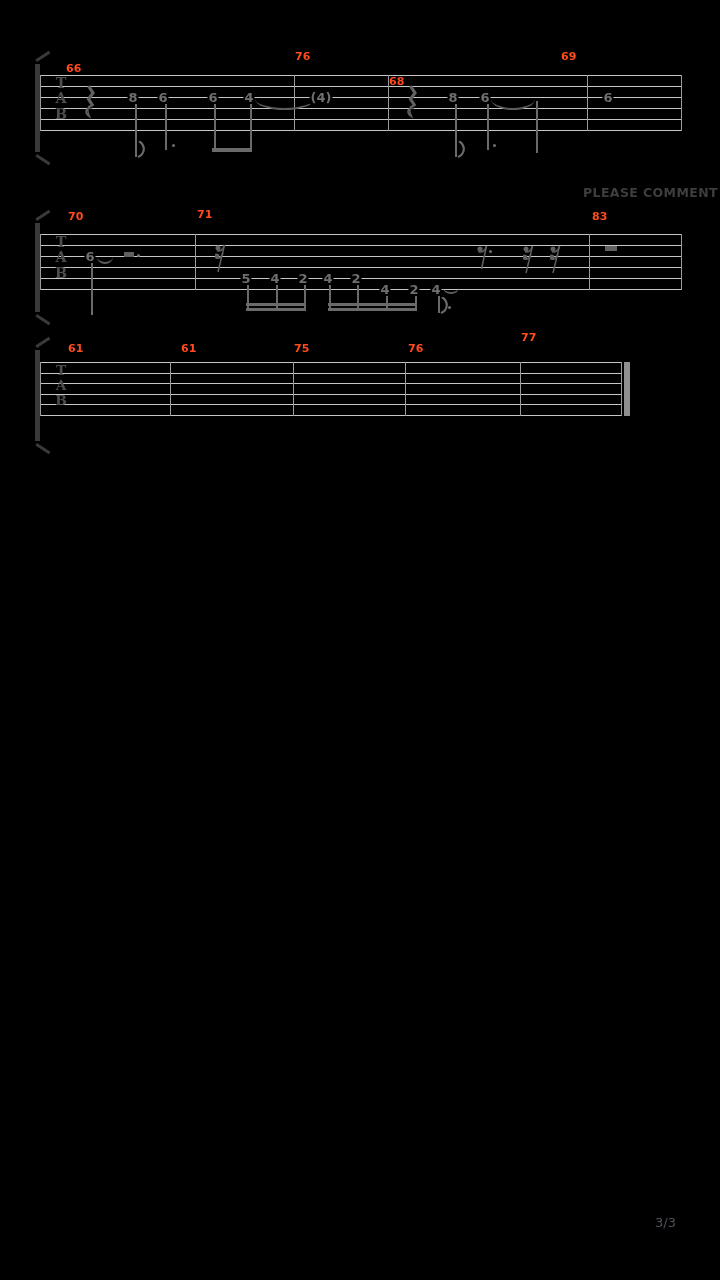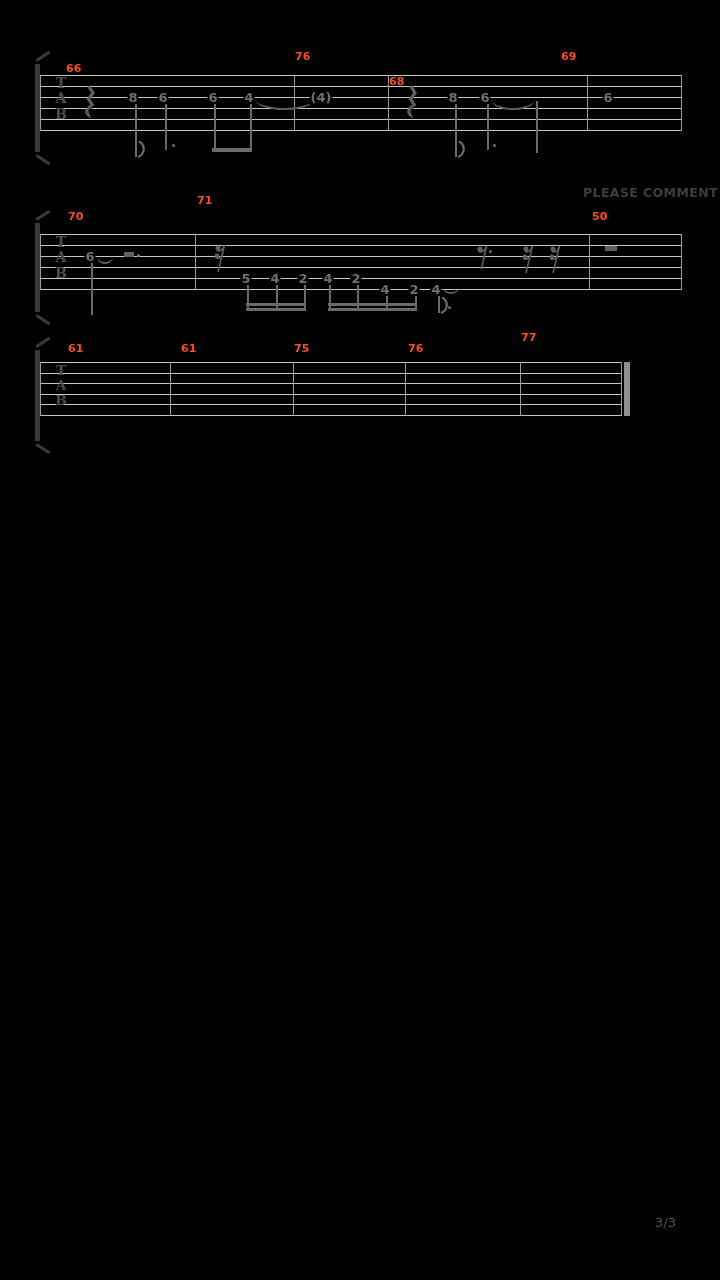--- a/index.html
+++ b/index.html
@@ -93,22 +93,22 @@
       <div class="sline" style="left: 40px; top: 289px; width: 641px;"></div>
       <div class="bline" style="left: 40px; top: 234px; height: 56px;"></div>
       <div class="bline" style="left: 195px; top: 234px; height: 56px;"></div>
       <div class="bline" style="left: 589px; top: 234px; height: 56px;"></div>
       <div class="bline" style="left: 681px; top: 234px; height: 56px;"></div>
       <div class="brk" style="left: 35px; top: 223px; width: 4.5px; height: 89px;"></div>
       <div class="brkspike" style="left: 37px; top: 218px; transform: rotate(-33deg); transform-origin: 0px 100%;"></div>
       <div class="brkspike" style="left: 37px; top: 314px; transform: rotate(33deg); transform-origin: 0px 0px;"></div>
       <div class="clef" style="left: 51px; top: 235px; line-height: 15.4px; font-size: 14.3px;">T<br>A<br>B</div>
       <div class="mlabel" style="left: 68px; top: 210px;">70</div>
-      <div class="mlabel" style="left: 197px; top: 194px;">71</div>
-      <div class="mlabel" style="left: 592px; top: 210px;">50</div>
+      <div class="mlabel" style="left: 197px; top: 208px;">71</div>
+      <div class="mlabel" style="left: 592px; top: 210px;">83</div>
       <div class="beam" style="left: 246px; top: 303px; width: 59px; height: 3px;"></div>
       <div class="beam" style="left: 246px; top: 308px; width: 59px; height: 3px;"></div>
       <div class="beam" style="left: 328px; top: 303px; width: 88px; height: 3px;"></div>
       <div class="beam" style="left: 328px; top: 308px; width: 88px; height: 3px;"></div>
       <div class="stem" style="left: 91px; top: 262px; height: 53px;"></div>
       <div class="stem" style="left: 247px; top: 284px; height: 27px;"></div>
       <div class="stem" style="left: 276px; top: 284px; height: 27px;"></div>
       <div class="stem" style="left: 304px; top: 284px; height: 27px;"></div>
       <div class="stem" style="left: 329px; top: 284px; height: 27px;"></div>
       <div class="stem" style="left: 357px; top: 284px; height: 27px;"></div>

